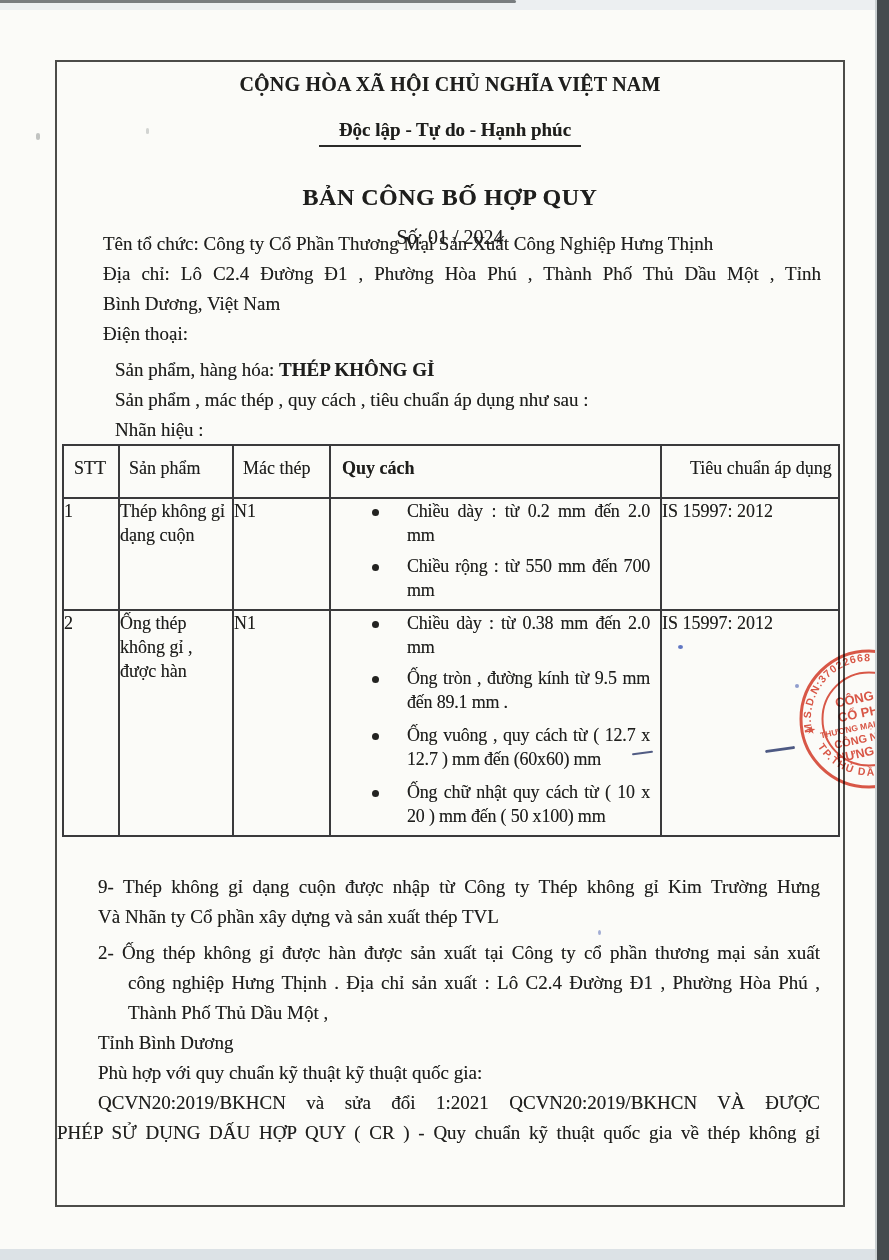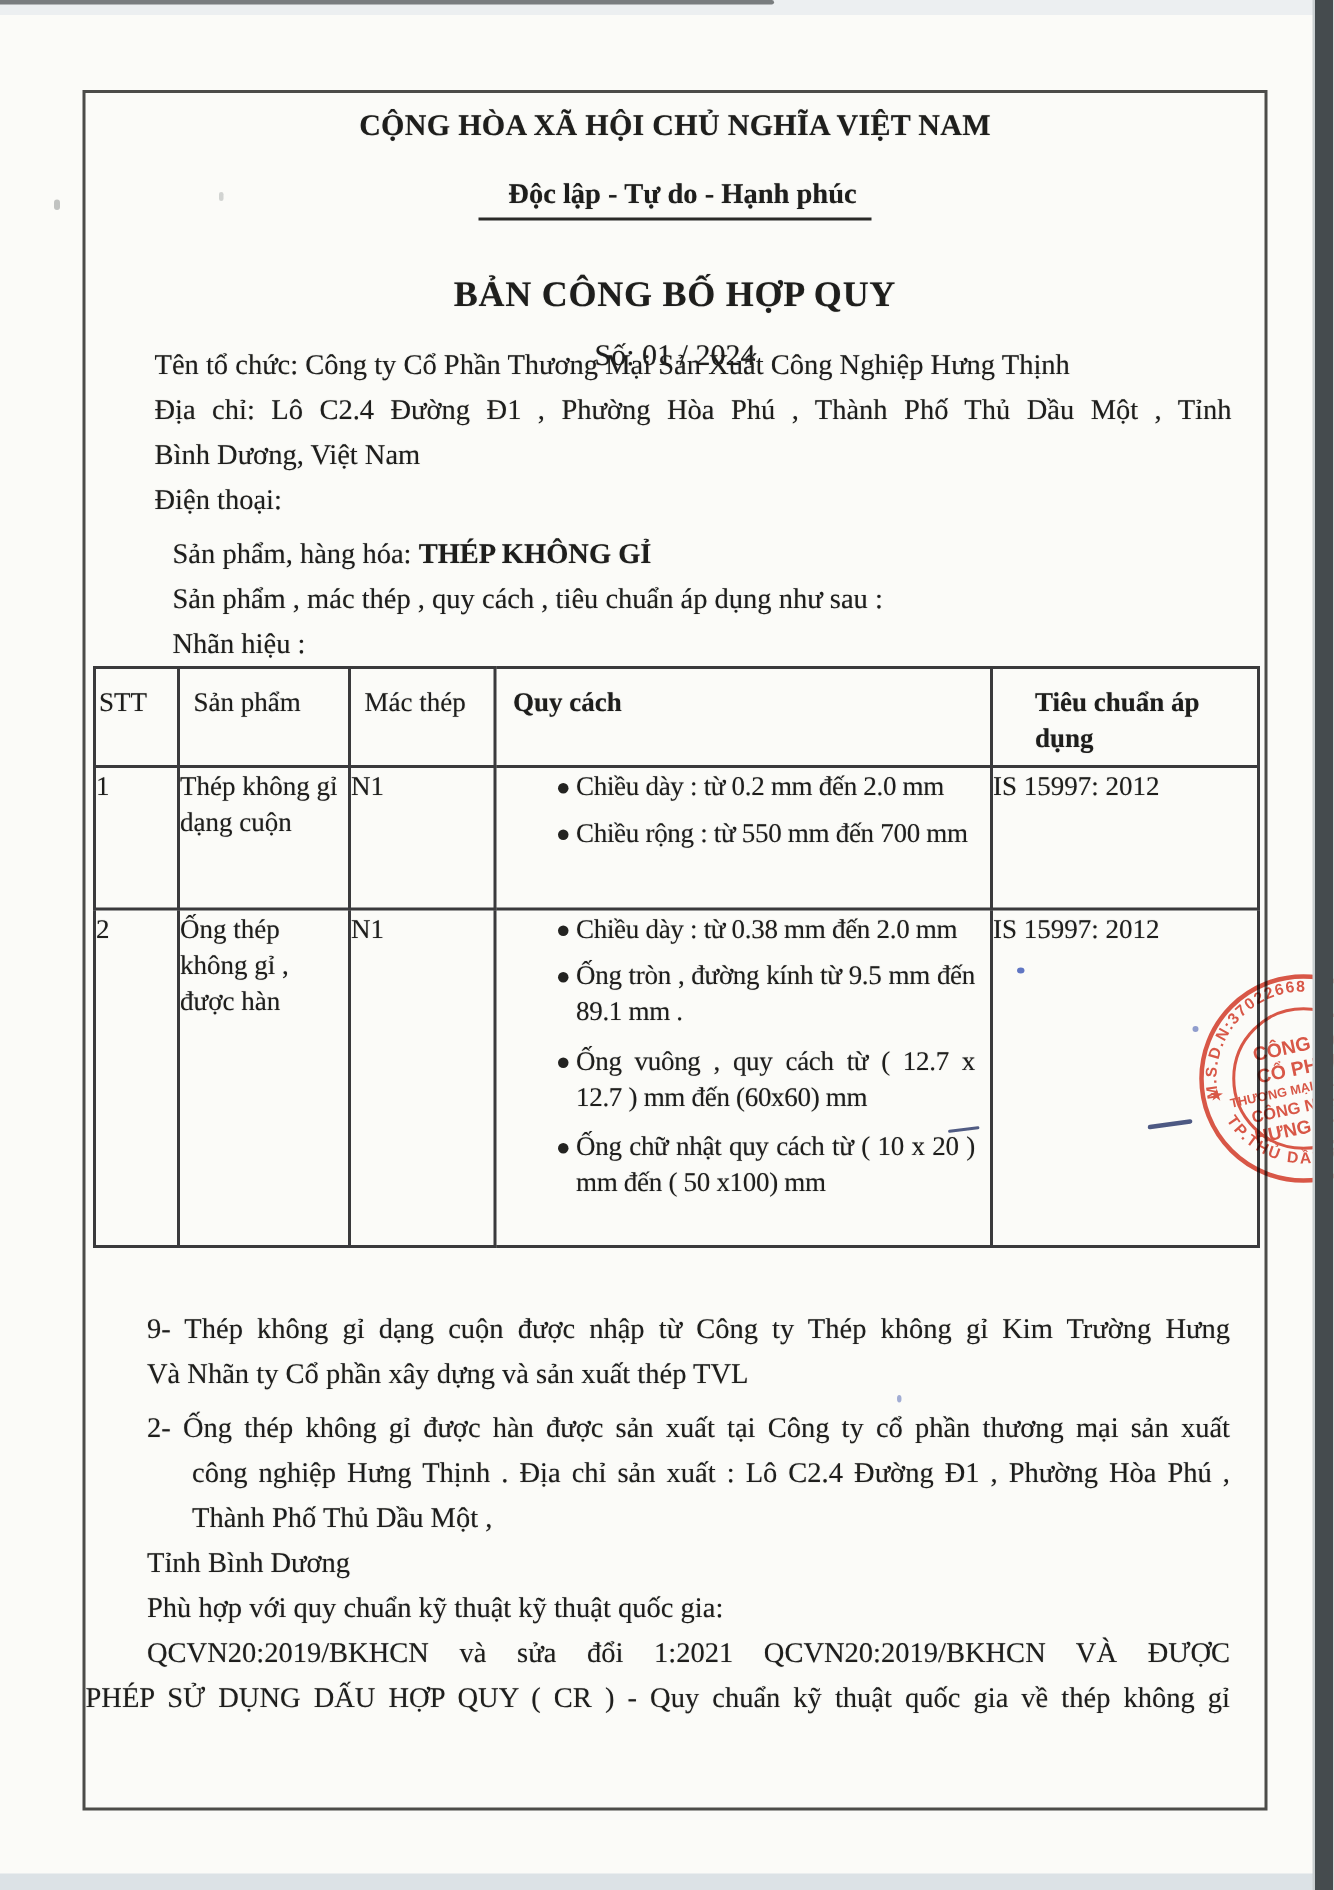--- a/index.html
+++ b/index.html
@@ -36,27 +36,27 @@
   .jl{ text-align:justify; text-align-last:justify;}
   .b{ font-weight:bold;}
 
   
   table.spec{ position:absolute; left:5px; top:382px; width:776px;
     border-collapse:collapse; table-layout:fixed; font-size:18px; line-height:24px;}
   table.spec td, table.spec th{ border:2px solid #3a3a3c; vertical-align:top;
     font-weight:normal; text-align:left; padding:0; overflow:hidden;}
   col.c1{width:56px;} col.c2{width:114px;} col.c3{width:97px;} col.c4{width:331px;} col.c5{width:178px;}
   tr.hdr th{ height:35px; padding:10px 4px 6px 9px;}
-  tr.hdr th.cc{ text-align:left; padding-left:2px;}
+  tr.hdr th.cc{ text-align:center; padding-left:2px;}
   td.cc{ text-align:center; padding-top:10px;}
   td.name{ padding:10px 7px 0 8px; text-align:justify;}
   td.qc{ padding:8px 0 0 0;}
   td.std{ padding:10px 6px 0 11px;}
   tr.r1{ height:95px;} tr.r2{ height:225px;}
-  .qc-item{ position:relative; padding:0 10px 0 53px; margin-bottom:7px;
+  .qc-item{ position:relative; padding:0 10px 0 76px; margin-bottom:7px;
     text-align:justify; letter-spacing:-.2px;}
   .qc-item::before{ content:""; position:absolute; left:41px; top:10px;
     width:7px; height:7px; border-radius:50%; background:#232321;}
 
   
   .notes{ position:absolute; left:41px; right:23px; top:810px; font-size:19px; line-height:30px;}
   .notes .hang{ padding-left:30px;}
   .mt6{ margin-top:6px;}
   .outdent{ margin-left:-41px;}
 
@@ -111,21 +111,21 @@
           <col class="c3">
           <col class="c4">
           <col class="c5">
         </colgroup>
       <tbody>
           <tr class="hdr">
         <th class="cc">STT</th>
         <th>Sản phẩm</th>
         <th>Mác thép</th>
         <th style="padding-left:11px;font-weight:bold;">Quy cách</th>
-        <th style="padding-left:28px;font-weight:bold;">Tiêu chuẩn áp dụng</th>
+        <th style="padding-left:28px;">Tiêu chuẩn áp dụng</th>
       </tr>
       <tr class="r1">
         <td class="cc">1</td>
         <td class="name">Thép không gỉ dạng cuộn</td>
         <td class="cc">N1</td>
         <td class="qc">
           <div class="qc-item">Chiều dày : từ 0.2 mm đến 2.0 mm</div>
           <div class="qc-item">Chiều rộng : từ 550 mm đến 700 mm</div>
         </td>
         <td class="std">IS 15997: 2012</td>

